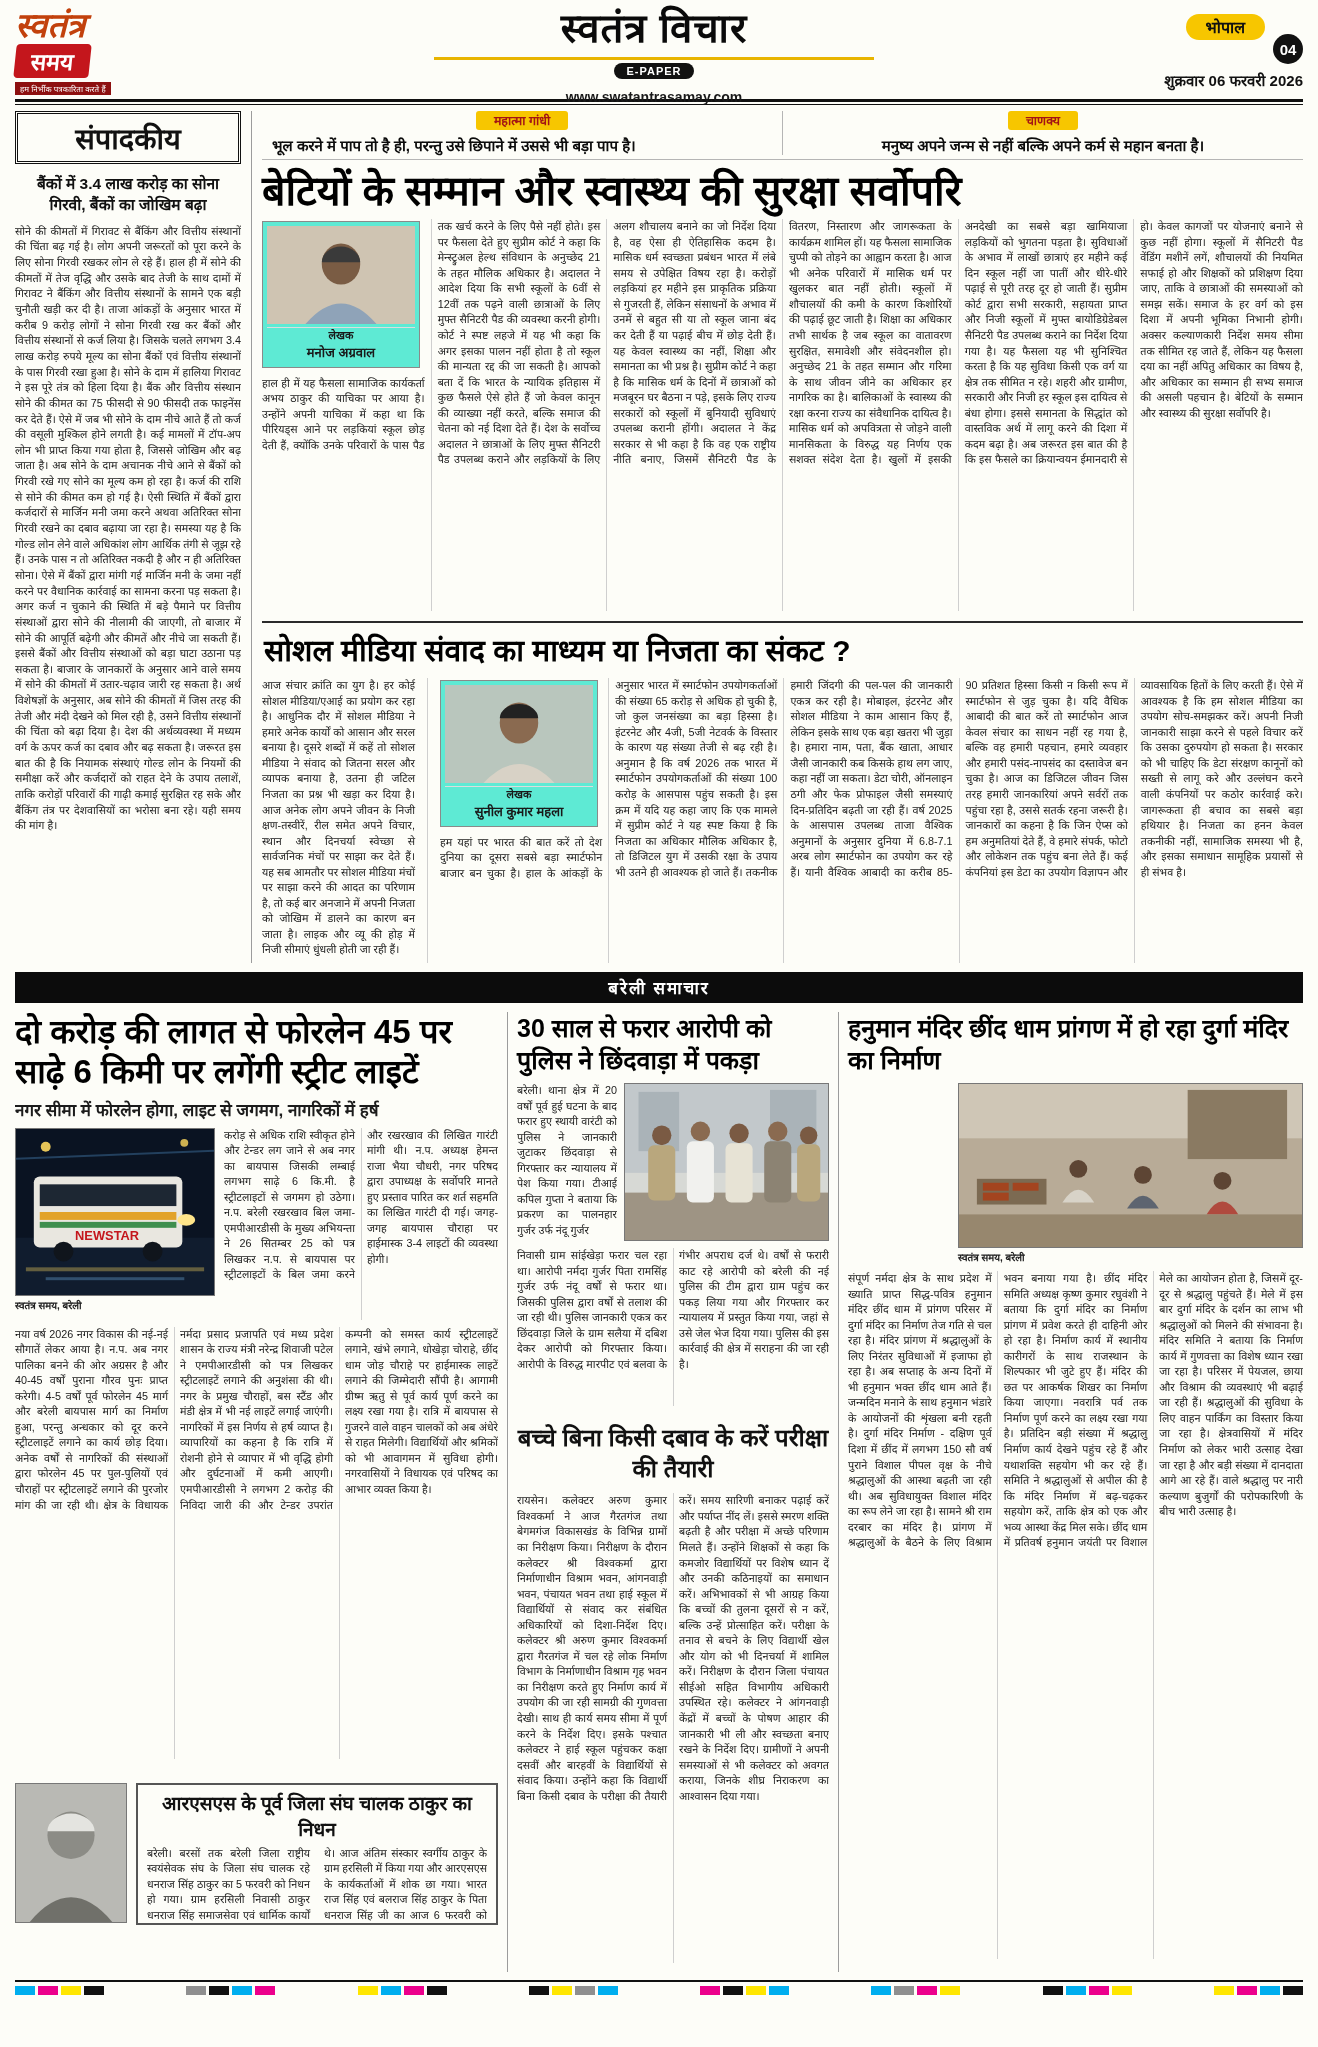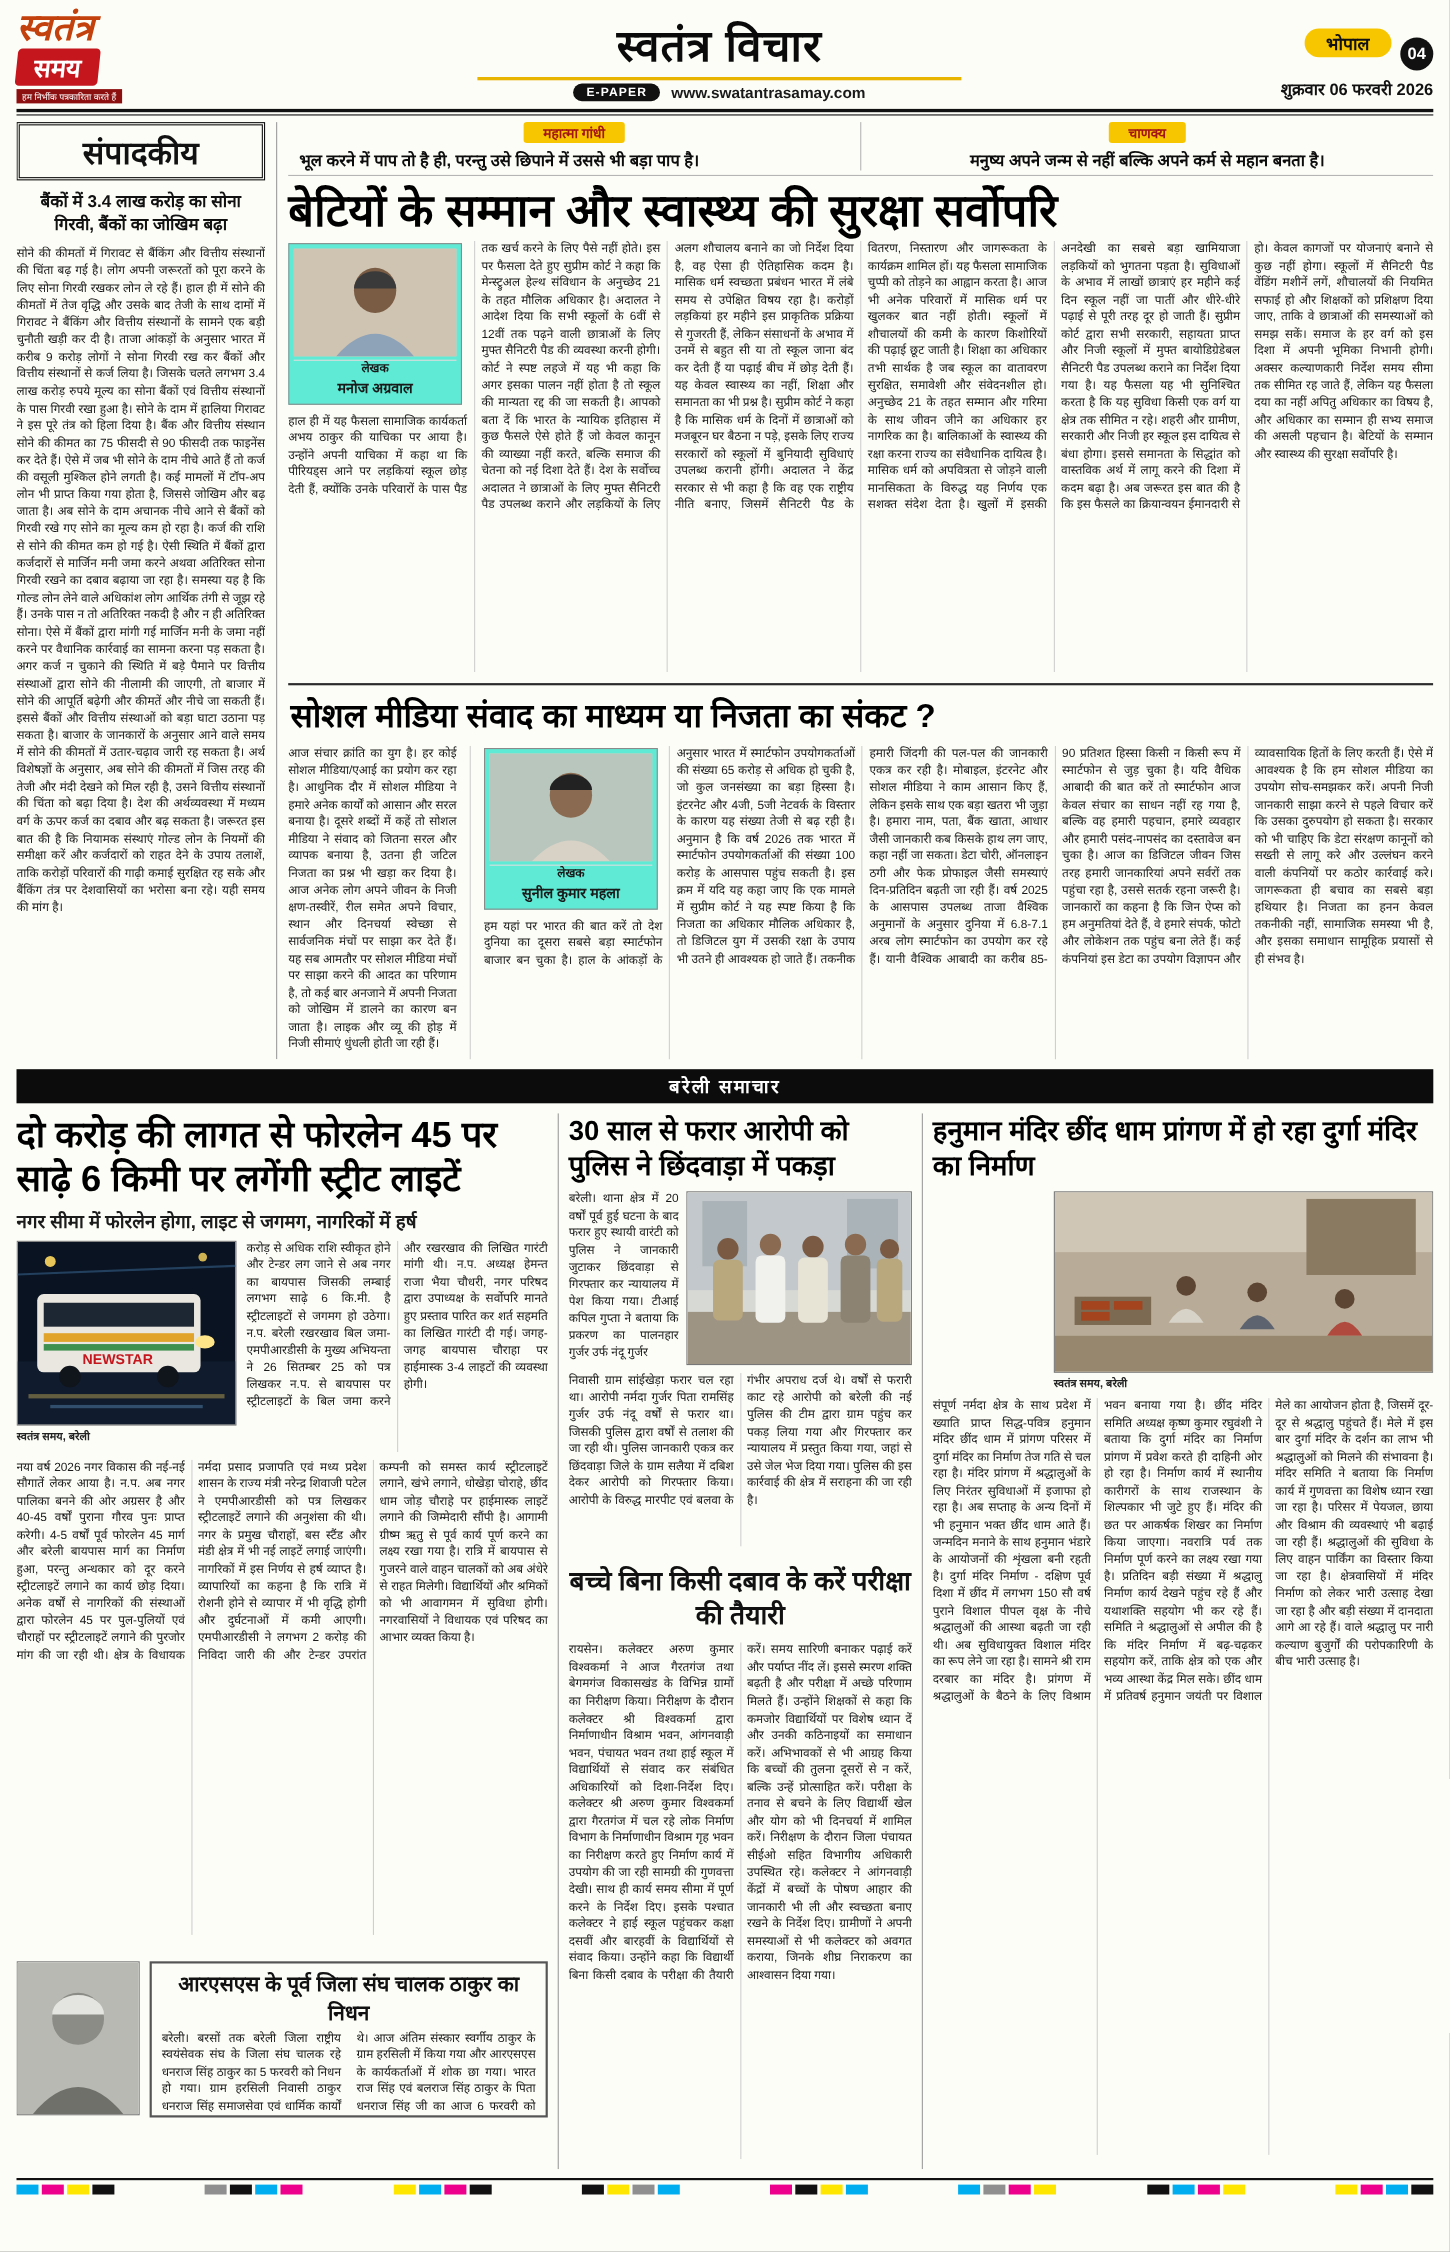--- a/index.html
+++ b/index.html
@@ -11,26 +11,26 @@
   
   .masthead { display:flex; align-items:center; height:88px; }
   .logo-block { width:205px; }
   .logo-line1 { font-size:34px; font-weight:bold; font-style:italic; color:#c2410c; line-height:1; }
   .logo-line2 { display:inline-block; background:#c4161c; color:#fff; font-size:23px; font-weight:bold;
                 padding:1px 16px; border-radius:4px; margin-top:2px; transform:skewX(-6deg); }
   .logo-tagline { background:#8d1010; color:#fff; font-size:8px; padding:1px 5px; margin-top:3px; display:inline-block; }
   .mast-center { flex:1; text-align:center; }
   .mast-title { font-size:40px; font-weight:bold; letter-spacing:1px; color:#0a0a0a; }
   .mast-sub { display:flex; justify-content:center; align-items:center; gap:10px; margin:3px auto 0;
-              border-top:3px solid #e8b400; padding-top:3px; width:440px; }
+              border-top:3px solid #e8b400; padding-top:3px; width:440px;flex-direction:column; }
   .epaper { background:#111; color:#fff; font-size:11px; font-weight:bold; padding:2px 12px;
             border-radius:9px; letter-spacing:1px; }
   .website { font-size:14px; font-weight:bold; color:#1a1a1a; }
   .mast-right { width:215px; text-align:right; }
-  .city-row { display:flex; justify-content:flex-end; align-items:center; gap:8px; }
+  .city-row { display:flex; justify-content:flex-end; align-items:flex-start; gap:8px; }
   .city-pill { background:#f7c600; color:#111; font-weight:bold; font-size:16px; padding:2px 20px; border-radius:13px; }
   .page-num { background:#111; color:#fff; font-weight:bold; font-size:15px; width:30px; height:30px;
               border-radius:50%; display:flex; align-items:center; justify-content:center;margin-top:20px; }
   .date-line { font-size:15px; font-weight:bold; margin-top:6px; }
   .rule-double { border-top:3px solid #111; border-bottom:1px solid #111; height:6px; margin:3px 0 6px; }
 
   
   .top-grid { display:flex; height:852px; overflow:hidden; }
   .editorial { width:237px; border-right:1px solid #9c9c9c; padding-right:10px; }
   .ed-titlebox { border:3px double #111; text-align:center; font-size:29px; font-weight:bold; padding:4px 16px; }

